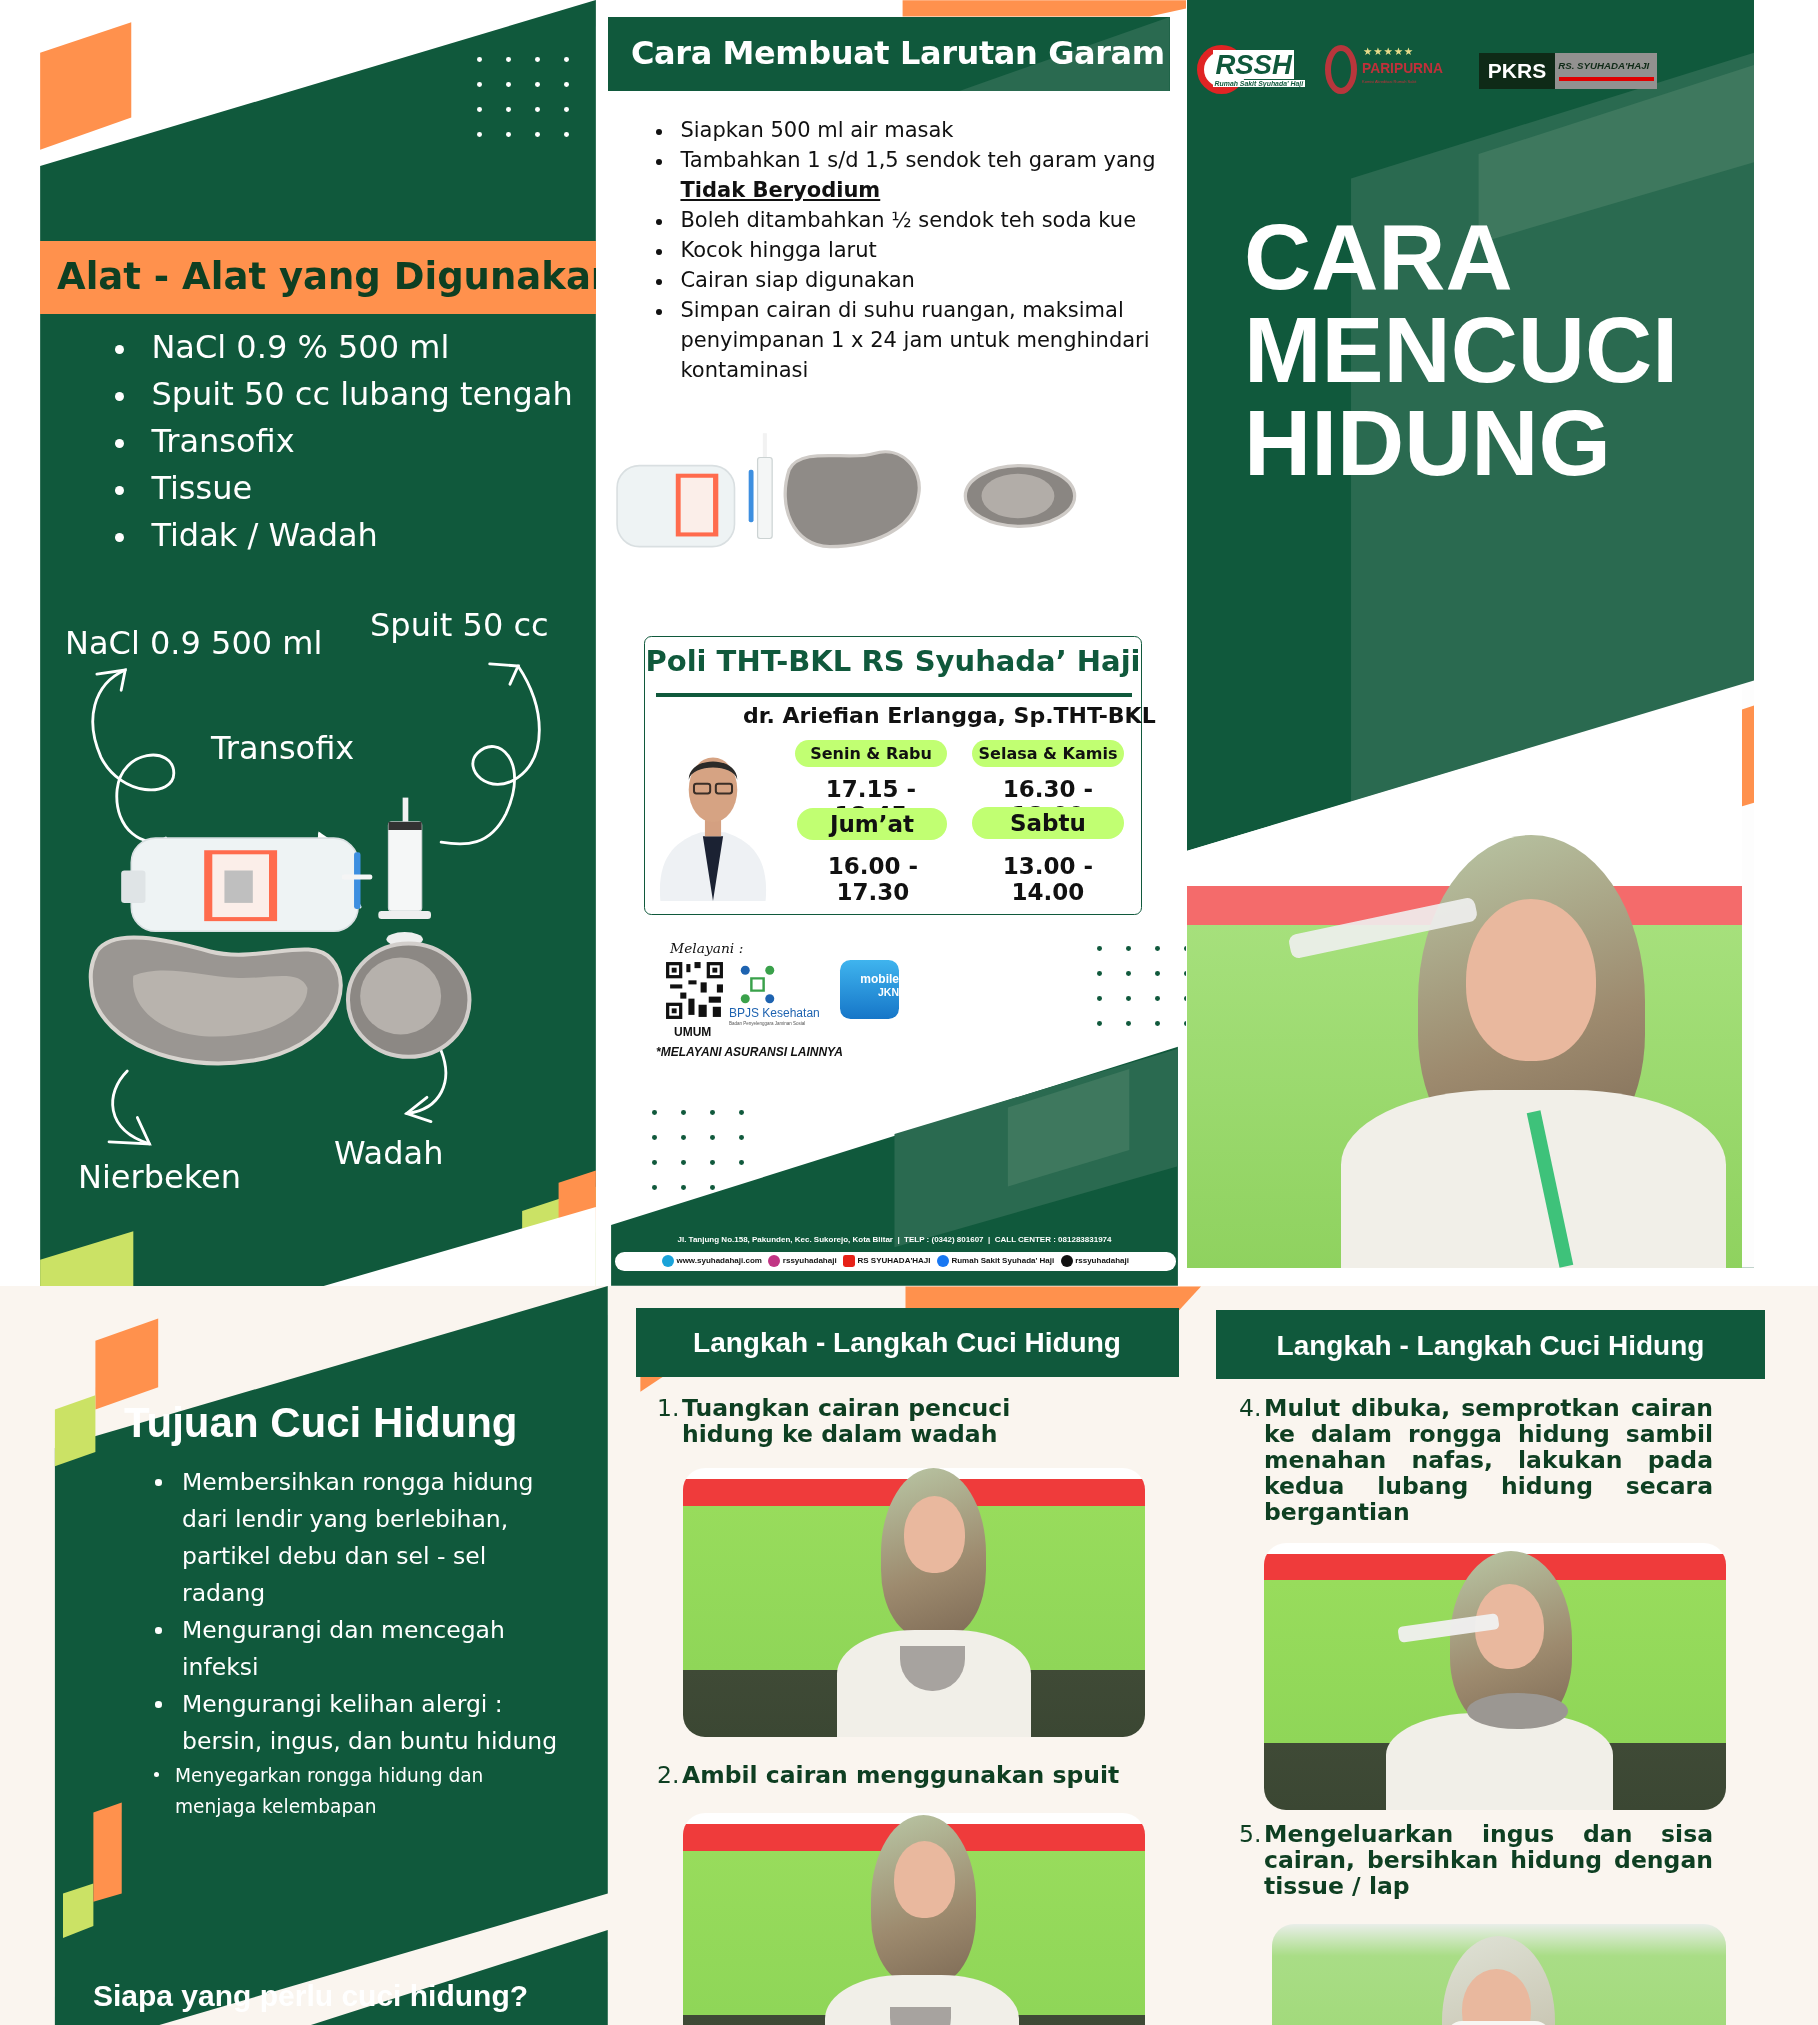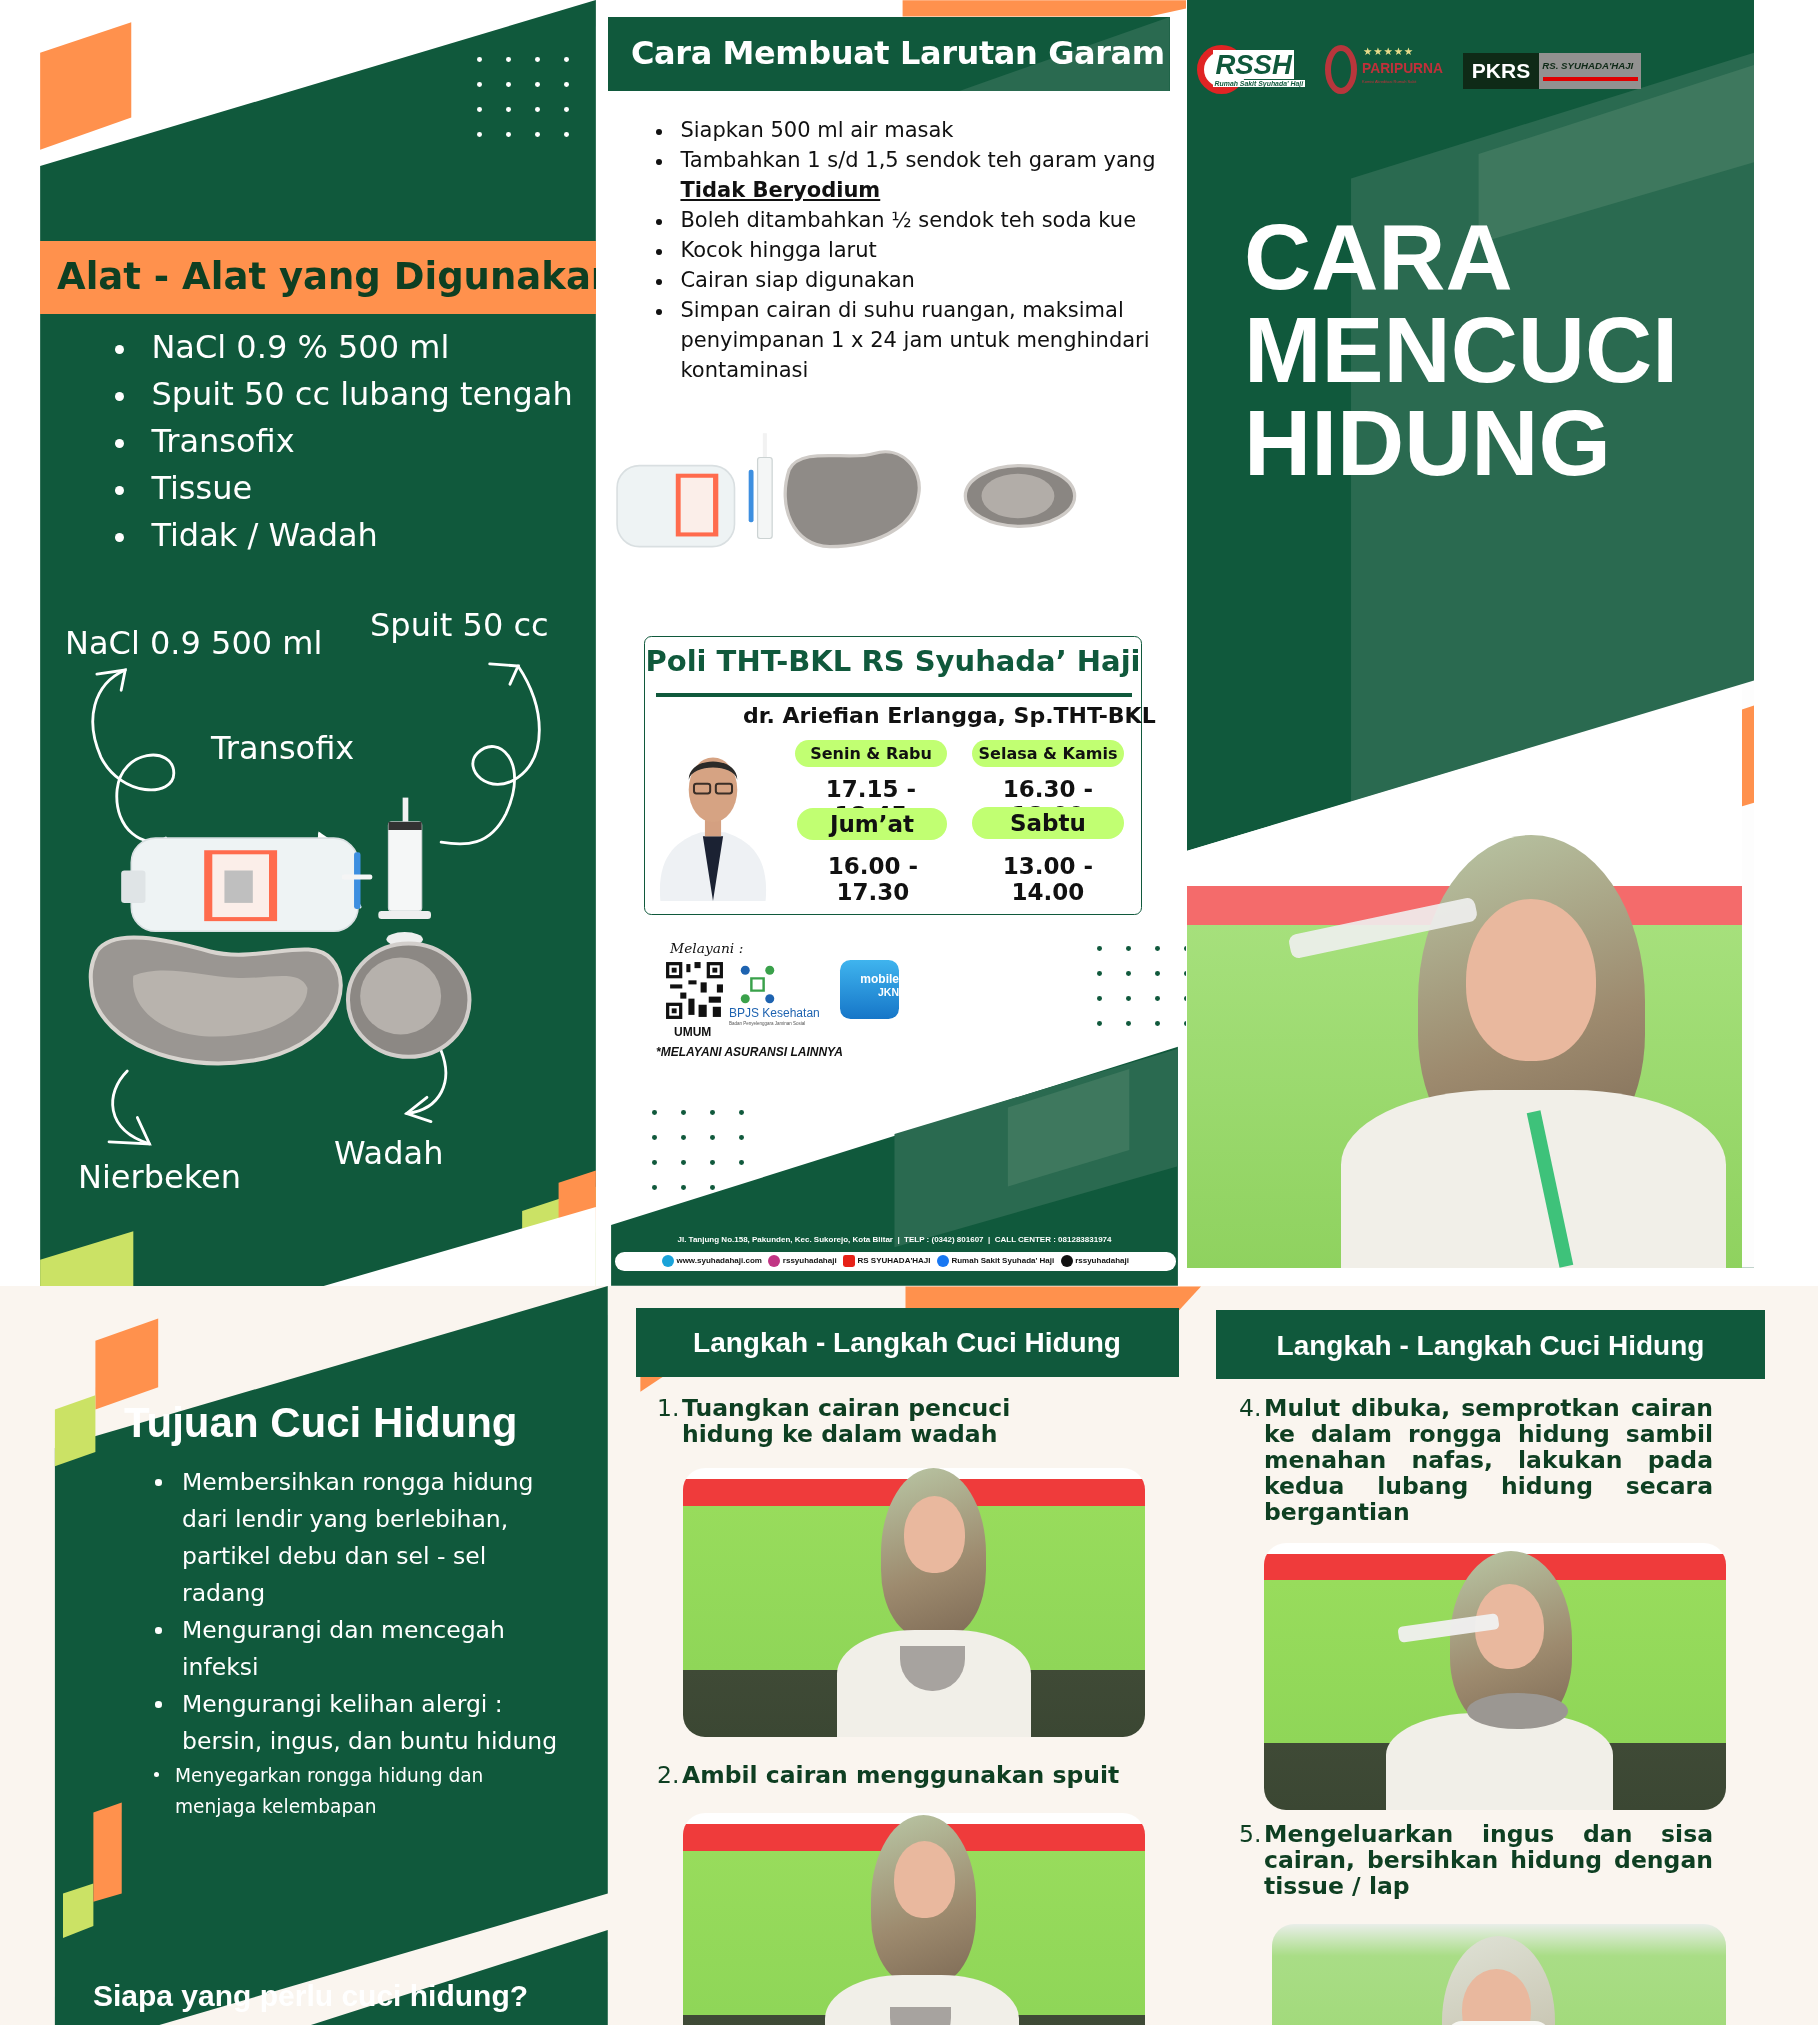--- a/index.html
+++ b/index.html
@@ -289,21 +289,21 @@
     <div data-name="rssh-crescent-icon" style="position:absolute;left:0;top:0;width:49px;height:49px;border-radius:50%;border:7.3px solid #e02424;border-right-color:transparent;background:#fff;"></div>
     <div data-name="rssh-wordmark" style="position:absolute;left:16px;top:4.9px;color:#10593c;background:#fff;padding:0 2.4px;font-size:27.5px;font-weight:bold;font-style:italic;line-height:29px;">RSSH</div>
     <div data-name="rssh-subtitle" style="position:absolute;left:16px;top:35px;color:#10593c;background:#fff;padding:0 1.6px;font-size:6.9px;font-weight:bold;font-style:italic;white-space:nowrap;">Rumah Sakit Syuhada' Haji</div>
   </div>
   <div class="abs" data-name="paripurna-logo" style="left:138px;top:45px;width:105px;height:57px;">
     <div data-name="paripurna-emblem-icon" style="position:absolute;left:0;top:0;width:32px;height:49px;border-radius:50%;border:6.5px solid #b8363c;"></div>
     <div data-name="paripurna-stars" style="position:absolute;left:38px;top:0;color:#e7dc8a;font-size:10.5px;letter-spacing:0.8px;">★★★★★</div>
     <div data-name="paripurna-name" style="position:absolute;left:37px;top:16px;color:#c0303a;font-size:13.8px;font-weight:bold;">PARIPURNA</div>
     <div data-name="paripurna-subtitle" style="position:absolute;left:37px;top:34px;color:#c0303a;font-size:4px;white-space:nowrap;">Komisi Akreditasi Rumah Sakit</div>
   </div>
-  <div class="abs" data-name="pkrs-logo" style="left:276px;top:53px;width:178px;height:36px;display:flex;">
+  <div class="abs" data-name="pkrs-logo" style="left:292px;top:53px;width:178px;height:36px;display:flex;">
     <div data-name="pkrs-name" style="width:76px;background:#0f2a17;color:#fff;font-size:21px;font-weight:bold;text-align:center;line-height:36px;">PKRS</div>
     <div style="flex:1;background:#929190;position:relative;">
       <div data-name="pkrs-subtitle" style="position:absolute;left:3.2px;top:6.5px;color:#0f2a17;font-size:9.7px;font-weight:bold;font-style:italic;white-space:nowrap;">RS. SYUHADA'HAJI</div>
       <div style="position:absolute;left:4px;top:24px;width:95px;height:3.6px;background:#e00000;"></div>
     </div>
   </div>
 
   <div class="abs" data-name="cover-title" style="left:57px;top:211px;color:#fff;font-weight:bold;font-size:93px;line-height:93px;">
     <div data-name="cover-title-line">CARA</div>
     <div data-name="cover-title-line">MENCUCI</div>

